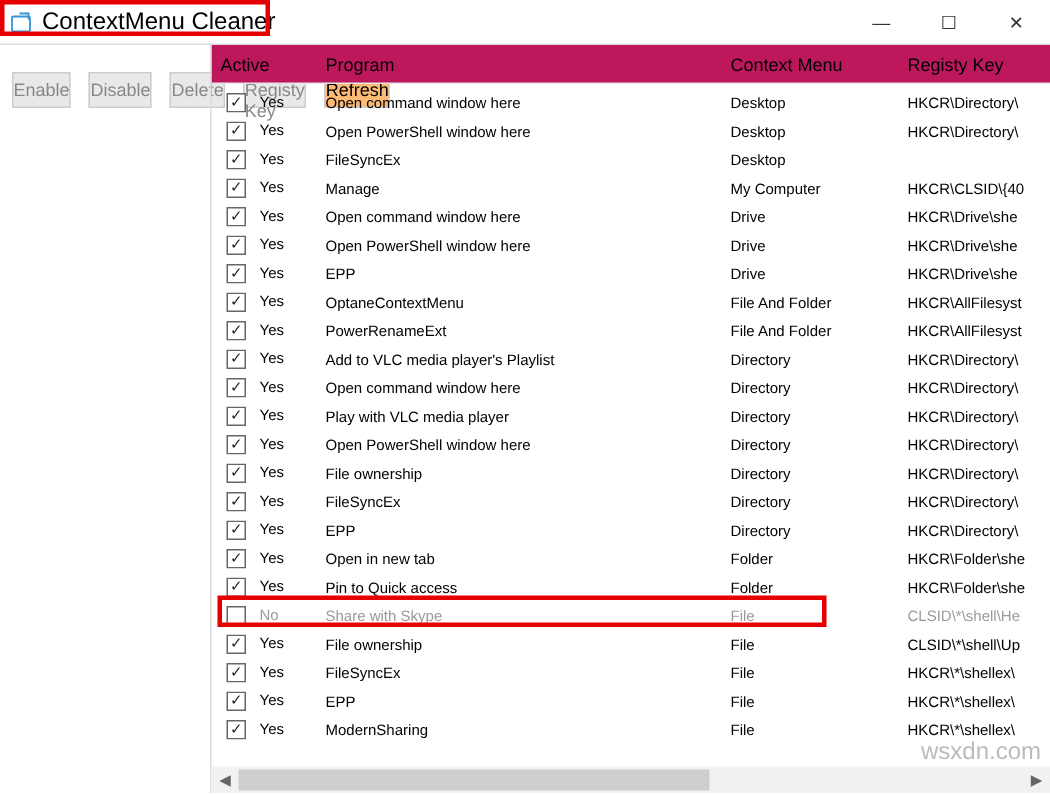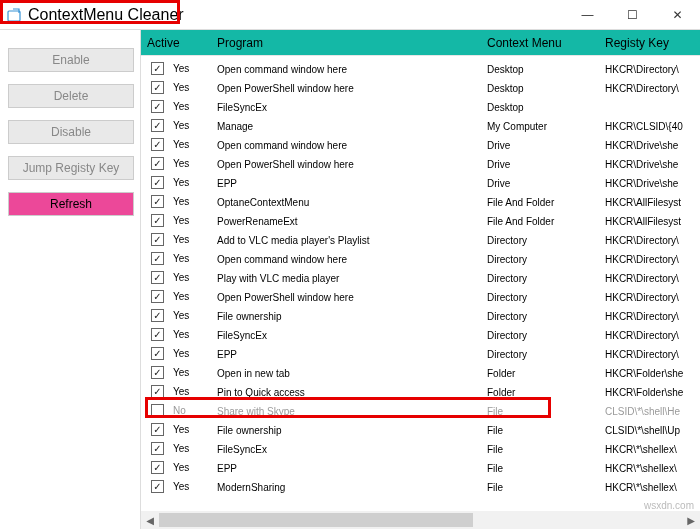--- a/index.html
+++ b/index.html
@@ -54,54 +54,54 @@
   }
   .content {
     display: flex;
     height: calc(100% - 30px);
   }
   .sidebar {
     width: 140px;
     padding: 18px 6px 0 8px;
     background: #fff;
     display: flex;
-    flex-direction: column;
+    flex-direction: row;
     gap: 12px;
   }
   .sidebtn {
     height: 24px;
     border: 1px solid #ccc;
     background: #e9e9e9;
     color: #888;
     font-size: 12px;
     display: flex;
     align-items: center;
     justify-content: center;
     cursor: pointer;
   }
   .sidebtn.enabled {
     color: #000;
-    background: #ec4899;
+    background: #fdba74;
   }
   .grid {
     flex: 1;
     border-left: 1px solid #ddd;
     overflow: hidden;
     position: relative;
     display: flex;
     flex-direction: column;
   }
   .header {
     display: flex;
     height: 26px;
     align-items: center;
     font-size: 12px;
     color: #000;
     border-bottom: 1px solid #e6e6e6;
-    background: #14b8a6;
+    background: #be185d;
   }
   .header .col, .row .col {
     overflow: hidden;
     white-space: nowrap;
     text-overflow: clip;
     padding: 0 6px;
   }
   .col-active { width: 70px; display: flex; align-items: center; gap: 4px; }
   .col-program { width: 270px; }
   .col-context { width: 105px; }
@@ -152,21 +152,21 @@
   }
   .sb-track { flex: 1; position: relative; height: 100%; }
   .sb-thumb {
     position: absolute; left: 0; top: 2px; bottom: 2px;
     width: 60%;
     background: #cfcfcf;
   }
   .watermark {
     position: absolute;
     right: 6px; bottom: 18px;
-    font-size: 10px;
+    font-size: 16px;
     color: #bbb;
   }
 </style>
 </head>
 <body>
 
 <div class="titlebar">
   <span class="appicon">
     <svg width="14" height="14" viewBox="0 0 14 14">
         <rect x="1" y="3" width="12" height="10" rx="1" fill="none" stroke="#3893d6" stroke-width="1.2"></rect>
@@ -178,22 +178,22 @@
   <div class="winbtns">
     <div class="winbtn">—</div>
     <div class="winbtn">☐</div>
     <div class="winbtn">✕</div>
   </div>
 </div>
 
 <div class="content">
   <div class="sidebar">
     <div class="sidebtn">Enable</div>
+    <div class="sidebtn">Disable</div>
     <div class="sidebtn">Delete</div>
-    <div class="sidebtn">Disable</div>
     <div class="sidebtn">Jump Registy Key</div>
     <div class="sidebtn enabled">Refresh</div>
   </div>
 
   <div class="grid">
     <div class="header">
       <div class="col col-active">Active</div>
       <div class="col col-program">Program</div>
       <div class="col col-context">Context Menu</div>
       <div class="col col-reg">Registy Key</div>

